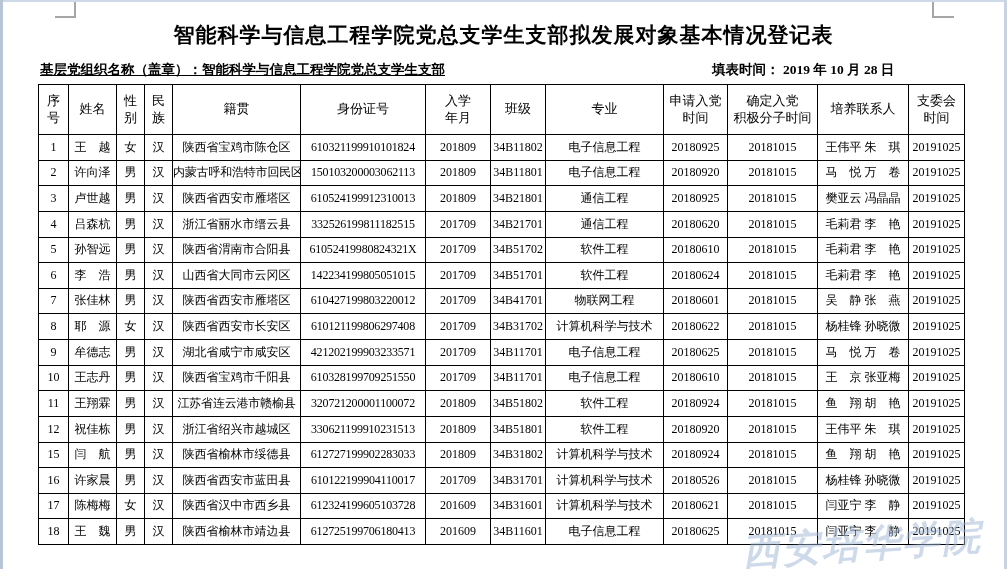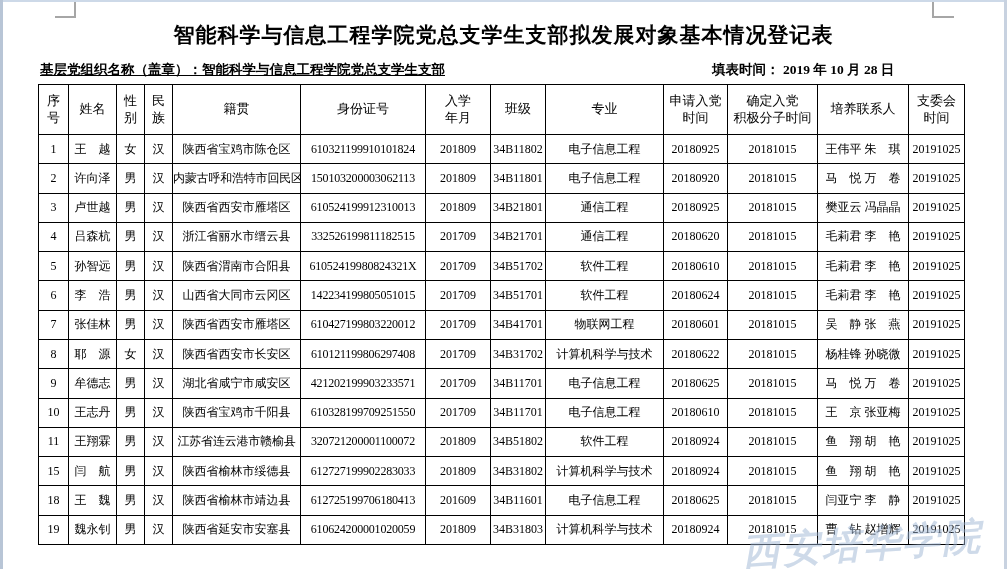--- a/index.html
+++ b/index.html
@@ -280,60 +280,90 @@
         <td class="id-cell">320721200001100072</td>
         <td>201809</td>
         <td>34B51802</td>
         <td>软件工程</td>
         <td>20180924</td>
         <td>20181015</td>
         <td>鱼　翔 胡　艳</td>
         <td>20191025</td>
       </tr>
       <tr>
+        <td>12</td>
+        <td>祝佳栋</td>
+        <td>男</td>
+        <td>汉</td>
+        <td>浙江省绍兴市越城区</td>
+        <td class="id-cell">330621199910231513</td>
+        <td>201809</td>
+        <td>34B51801</td>
+        <td>软件工程</td>
+        <td>20180920</td>
+        <td>20181015</td>
+        <td>王伟平 朱　琪</td>
+        <td>20191025</td>
+      </tr>
+      <tr>
         <td>15</td>
         <td>闫　航</td>
         <td>男</td>
         <td>汉</td>
         <td>陕西省榆林市绥德县</td>
         <td class="id-cell">612727199902283033</td>
         <td>201809</td>
         <td>34B31802</td>
         <td>计算机科学与技术</td>
         <td>20180924</td>
         <td>20181015</td>
         <td>鱼　翔 胡　艳</td>
+        <td>20191025</td>
+      </tr>
+      <tr>
+        <td>16</td>
+        <td>许家晨</td>
+        <td>男</td>
+        <td>汉</td>
+        <td>陕西省西安市蓝田县</td>
+        <td class="id-cell">610122199904110017</td>
+        <td>201709</td>
+        <td>34B31701</td>
+        <td>计算机科学与技术</td>
+        <td>20180526</td>
+        <td>20181015</td>
+        <td>杨桂锋 孙晓微</td>
+        <td>20191025</td>
+      </tr>
+      <tr>
+        <td>17</td>
+        <td>陈梅梅</td>
+        <td>女</td>
+        <td>汉</td>
+        <td>陕西省汉中市西乡县</td>
+        <td class="id-cell">612324199605103728</td>
+        <td>201609</td>
+        <td>34B31601</td>
+        <td>计算机科学与技术</td>
+        <td>20180621</td>
+        <td>20181015</td>
+        <td>闫亚宁 李　静</td>
         <td>20191025</td>
       </tr>
       <tr>
         <td>18</td>
         <td>王　魏</td>
         <td>男</td>
         <td>汉</td>
         <td>陕西省榆林市靖边县</td>
         <td class="id-cell">612725199706180413</td>
         <td>201609</td>
         <td>34B11601</td>
         <td>电子信息工程</td>
         <td>20180625</td>
         <td>20181015</td>
         <td>闫亚宁 李　静</td>
         <td>20191025</td>
       </tr>
-      <tr>
-        <td>19</td>
-        <td>魏永钊</td>
-        <td>男</td>
-        <td>汉</td>
-        <td>陕西省延安市安塞县</td>
-        <td class="id-cell">610624200001020059</td>
-        <td>201809</td>
-        <td>34B31803</td>
-        <td>计算机科学与技术</td>
-        <td>20180924</td>
-        <td>20181015</td>
-        <td>曹　钻 赵增辉</td>
-        <td>20191025</td>
-      </tr>
     </tbody>
 </table>
 
 <div class="watermark">西安培华学院</div>
 
 </body></html>

